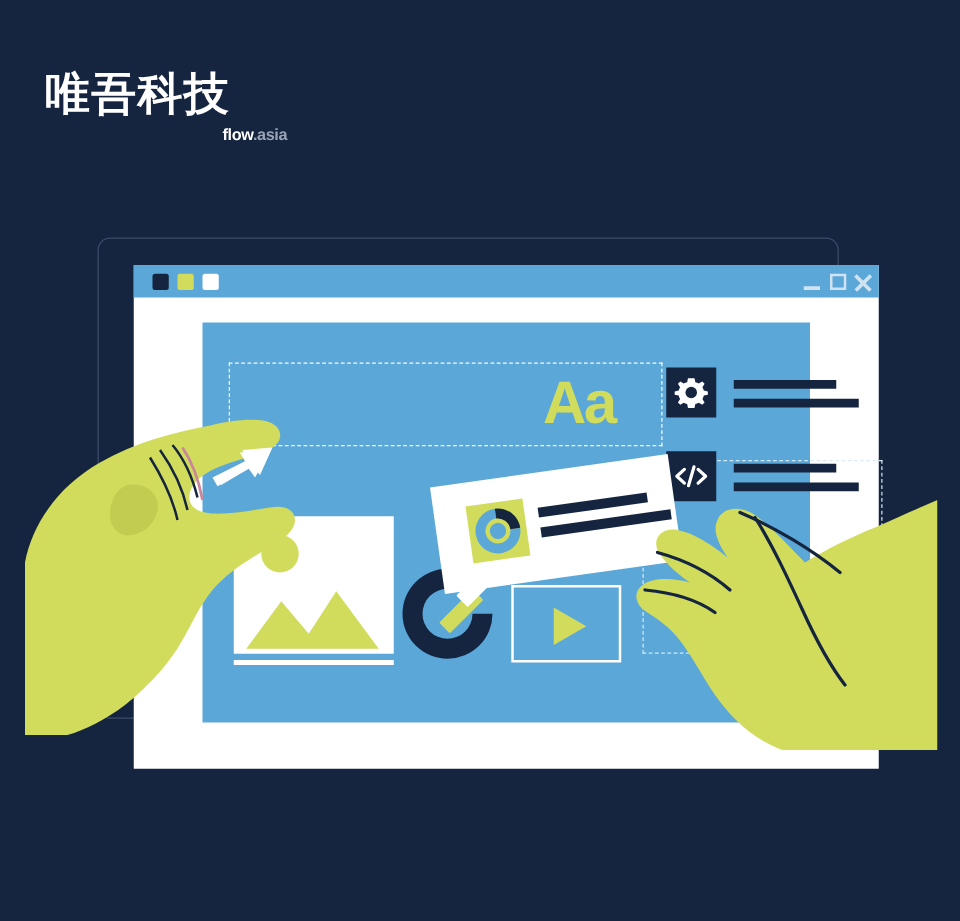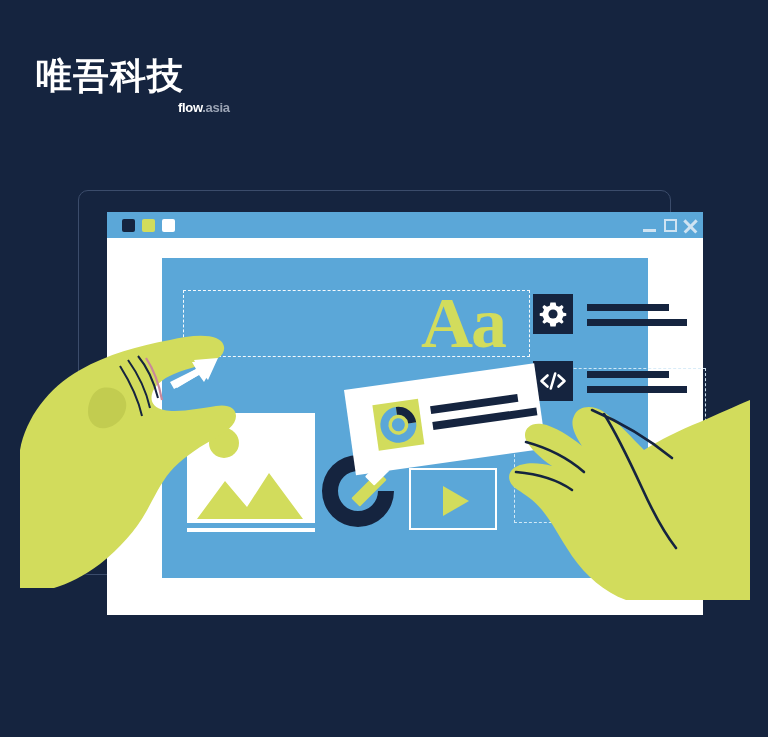--- a/index.html
+++ b/index.html
@@ -164,23 +164,23 @@
     border-color: #d8ecf8;
   }
 
   
   .aa {
     position: absolute;
     left: 236px;
     top: 28px;
     width: 130px;
     height: 74px;
-    font-family: Liberation Serif, serif;
+    font-family: Liberation Sans, sans-serif;
     font-weight: 700;
-    font-size: 72px;
+    font-size: 48px;
     line-height: 74px;
     color: #d2dc5c;
     text-align: center;
     letter-spacing: -2px;
   }
 
   
   .icon-row {
     position: absolute;
     left: 371px;

